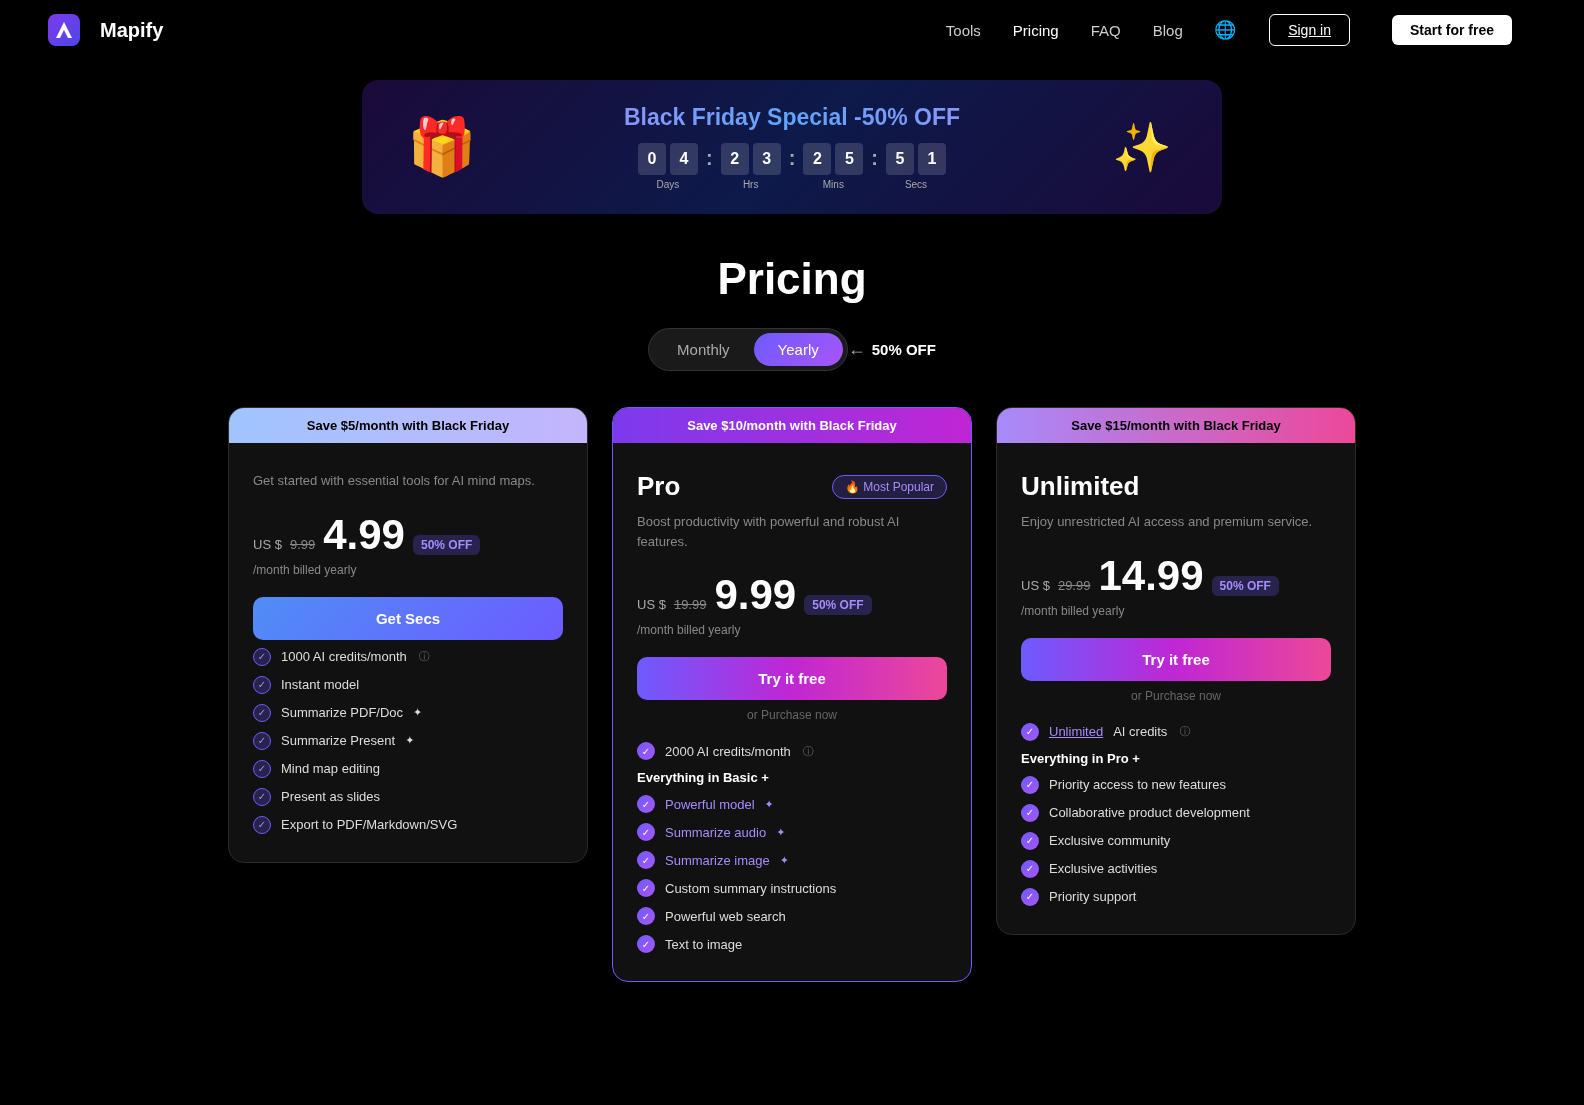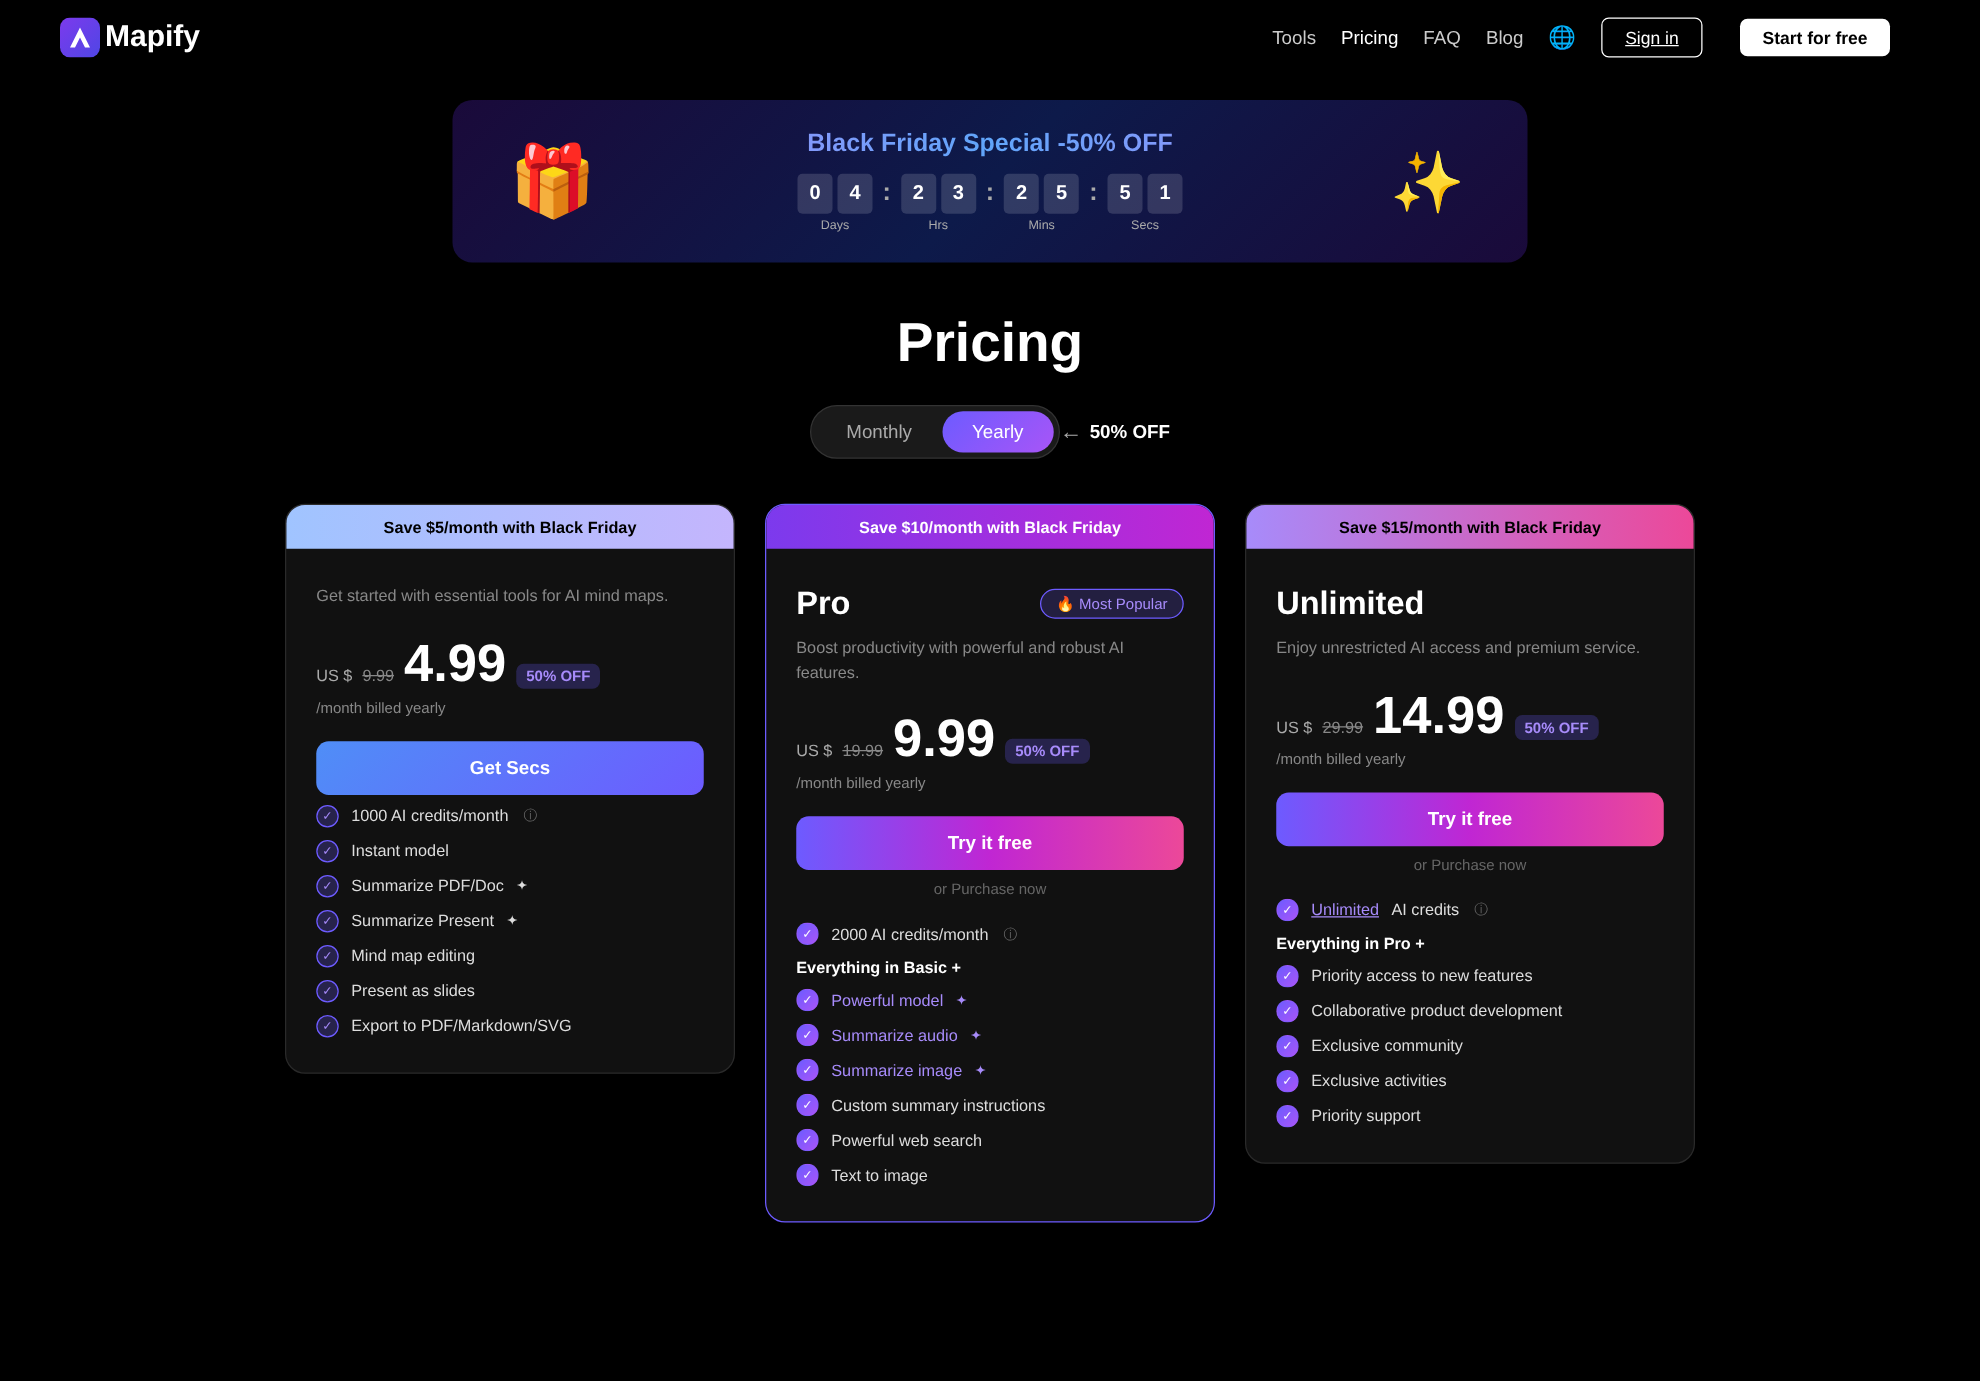--- a/index.html
+++ b/index.html
@@ -15,34 +15,34 @@
     nav {
       display: flex;
       align-items: center;
       padding: 0 48px;
       height: 60px;
       position: relative;
     }
     .nav-logo {
       display: flex;
       align-items: center;
-      gap: 4px;
+      gap: 20px;
       font-weight: 700;
-      font-size: 24px;
+      font-size: 20px;
       color: #fff;
       text-decoration: none;
     }
     .logo-icon {
       width: 32px;
       height: 32px;
     }
     .nav-links {
       display: flex;
       align-items: center;
-      gap: 20px;
+      gap: 32px;
       margin-left: auto;
       margin-right: 24px;
     }
     .nav-link {
       color: #ccc;
       font-size: 15px;
       cursor: pointer;
     }
     .nav-link.active { color: #fff; }
     .globe-icon { font-size: 18px; cursor: pointer; color: #ccc; }
@@ -93,21 +93,21 @@
       width: 80px;
     }
     .banner-gift {
       font-size: 56px;
     }
     .banner-center {
       flex: 1;
       text-align: center;
     }
     .banner-title {
-      font-size: 20px;
+      font-size: 23px;
       font-weight: 800;
       background: linear-gradient(90deg, #a78bfa, #60a5fa, #a78bfa);
       -webkit-background-clip: text;
       -webkit-text-fill-color: transparent;
       margin-bottom: 12px;
     }
     .countdown {
       display: flex;
       align-items: center;
       justify-content: center;

